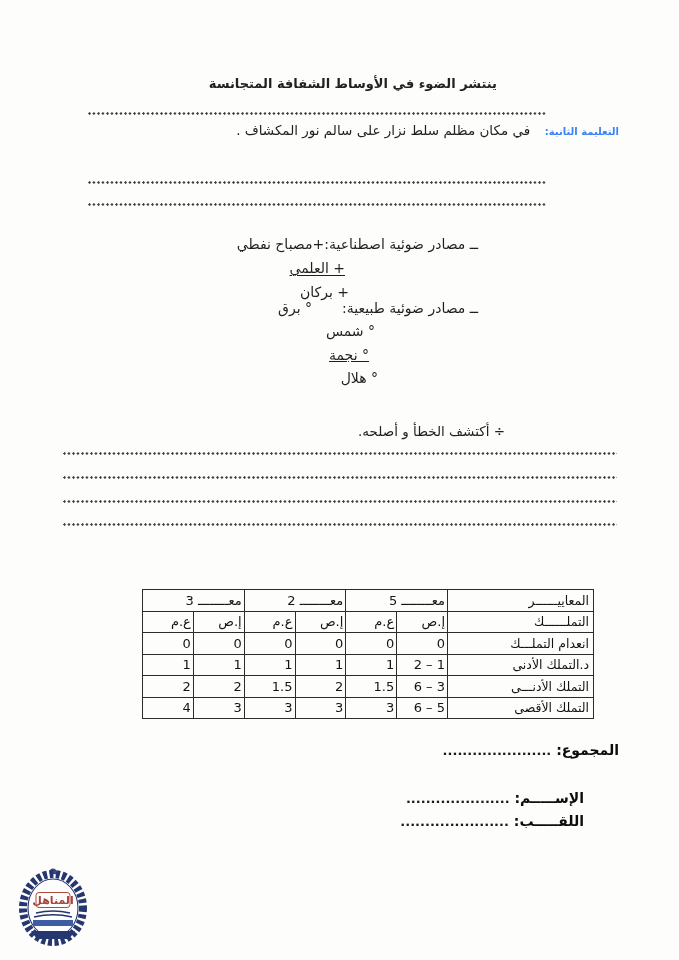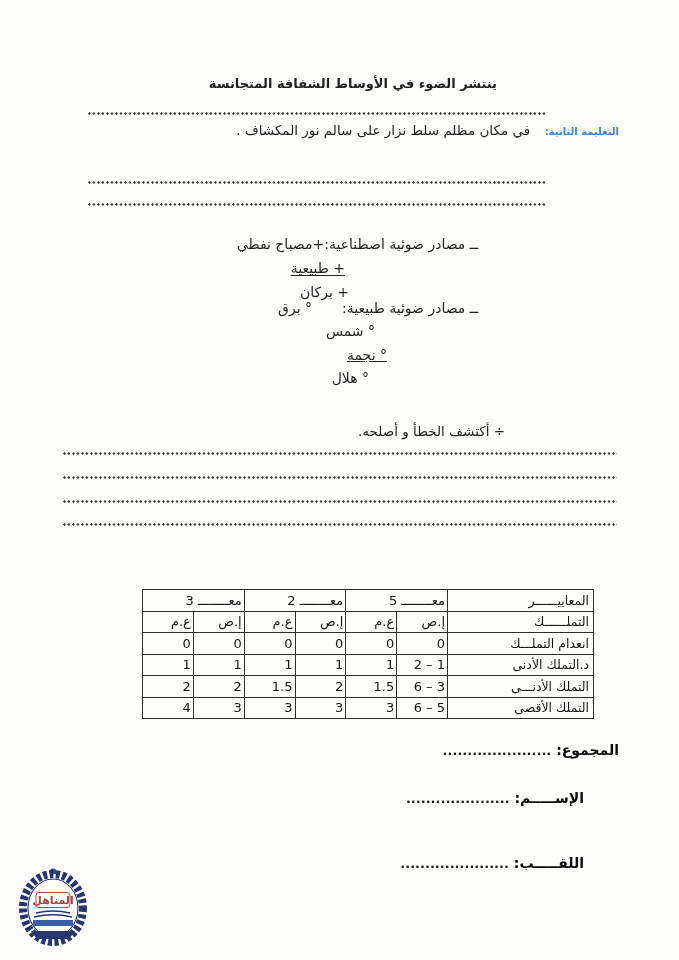--- a/index.html
+++ b/index.html
@@ -59,29 +59,29 @@
     <span>في مكان مظلم سلط نزار على سالم نور المكشاف .</span>
   </div>
 
   <div class="abs dotline" style="top:181px;left:88px;width:458px;"></div>
   <div class="abs dotline" style="top:203px;left:88px;width:458px;"></div>
 
 
   <div class="abs sub" style="top:236px;right:201px;">
     <span>ــ مصادر ضوئية اصطناعية:</span><span>+مصباح نفطي</span>
   </div>
-  <div class="abs sub underline" style="top:260px;right:334px;">+ طبيعية</div>
+  <div class="abs sub underline" style="top:260px;right:334px;">+ العلمي</div>
   <div class="abs sub" style="top:284px;right:330px;">+ بركان</div>
 
   <div class="abs sub" style="top:300px;right:201px;margin-left:25px;">
     <span>ــ مصادر ضوئية طبيعية:</span><span class="gap"></span><span>° برق</span>
   </div>
   <div class="abs sub" style="top:323px;right:304px;">° شمس</div>
-  <div class="abs sub" style="top:347px;right:292px;text-decoration:underline;">° نجمة</div>
-  <div class="abs sub" style="top:370px;right:310px;text-align:right;">° هلال</div>
+  <div class="abs sub" style="top:347px;right:310px;text-decoration:underline;">° نجمة</div>
+  <div class="abs sub" style="top:370px;right:301px;text-align:right;">° هلال</div>
 
   <div class="abs para" style="top:407px;right:174px;margin-top:16px;">÷ أكتشف الخطأ و أصلحه.</div>
 
   <div class="abs dotline" style="top:452px;left:63px;width:554px;"></div>
   <div class="abs dotline" style="top:476px;left:63px;width:554px;"></div>
   <div class="abs dotline" style="top:500px;left:63px;width:554px;"></div>
   <div class="abs dotline" style="top:523px;left:63px;width:554px;"></div>
 
   <table class="rubric abs" dir="rtl" style="top:589px;right:85px;width:452px;">
     <colgroup>
@@ -149,21 +149,21 @@
     </table>
 
   <div class="abs footer-field" style="top:742px;right:60px;">
     <span>المجموع:</span>
     <span class="dots">......................</span>
   </div>
   <div class="abs footer-field" style="top:790px;right:95px;">
     <span>الإســـــم:</span>
     <span class="dots">.....................</span>
   </div>
-  <div class="abs footer-field" style="top:855px;right:95px;">
+  <div class="abs footer-field" style="top:813px;right:95px;">
     <span>اللقـــــب:</span>
     <span class="dots">......................</span>
   </div>
 
   <div class="abs" style="top:866px;left:16px;width:74px;height:84px;">
     <svg width="74" height="84" viewBox="0 0 74 84" xmlns="http://www.w3.org/2000/svg">
       <circle cx="37" cy="6" r="3.5" fill="#26366f" opacity="0.9"></circle>
       <ellipse cx="37" cy="42" rx="30" ry="34" fill="#ffffff" stroke="#26366f" stroke-width="8" stroke-dasharray="4 2.4"></ellipse>
       <ellipse cx="37" cy="42" rx="25" ry="29" fill="#fdfdfd" stroke="#26366f" stroke-width="1.1"></ellipse>
       <rect x="20" y="26.5" width="34" height="15" rx="3" fill="none" stroke="#b0493a" stroke-width="1"></rect>

